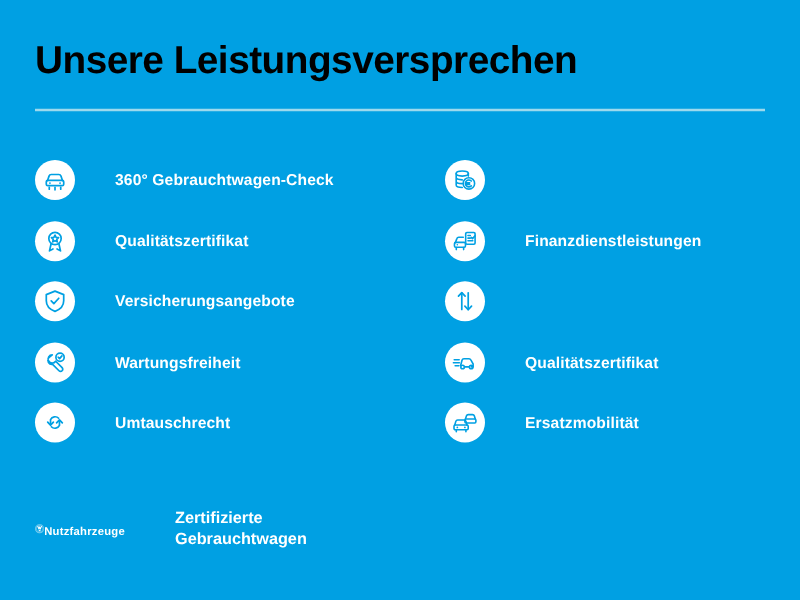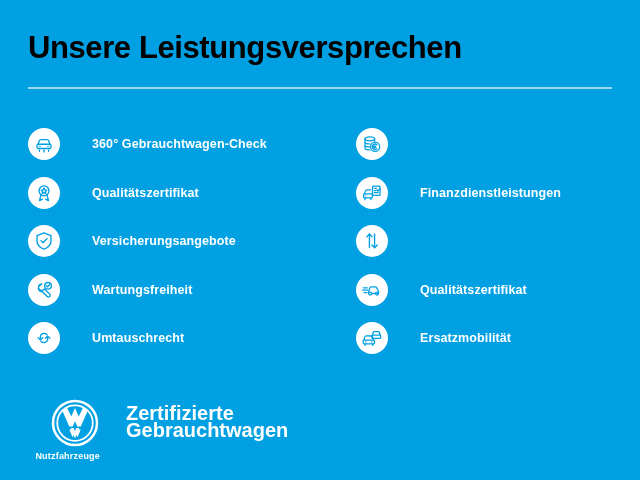--- a/index.html
+++ b/index.html
@@ -65,36 +65,36 @@
   
   #footer {
     position:absolute;
     left:28px; top:398px;
     display:flex;
     align-items:flex-start;
   }
   #logo-block {
     width:72px;
     display:flex;
-    flex-direction:column;
-    align-items:flex-end;
+    flex-direction:row;
+    align-items:center;
   }
   #vw-mark { display:block; }
   #logo-sub {
     margin-top:3px;
     font-size:9px;
     font-weight:bold;
     color:#ffffff;
     letter-spacing:0.2px;
     white-space:nowrap;
   }
   #footer-text {
-    margin-left:26px;
+    margin-left:40px;
     margin-top:7px;
-    font-size:20px;
+    font-size:13px;
     font-weight:bold;
     color:#ffffff;
     line-height:17px;
     white-space:nowrap;
   }
 </style>
 </head>
 <body>
 
 <div id="slide">

